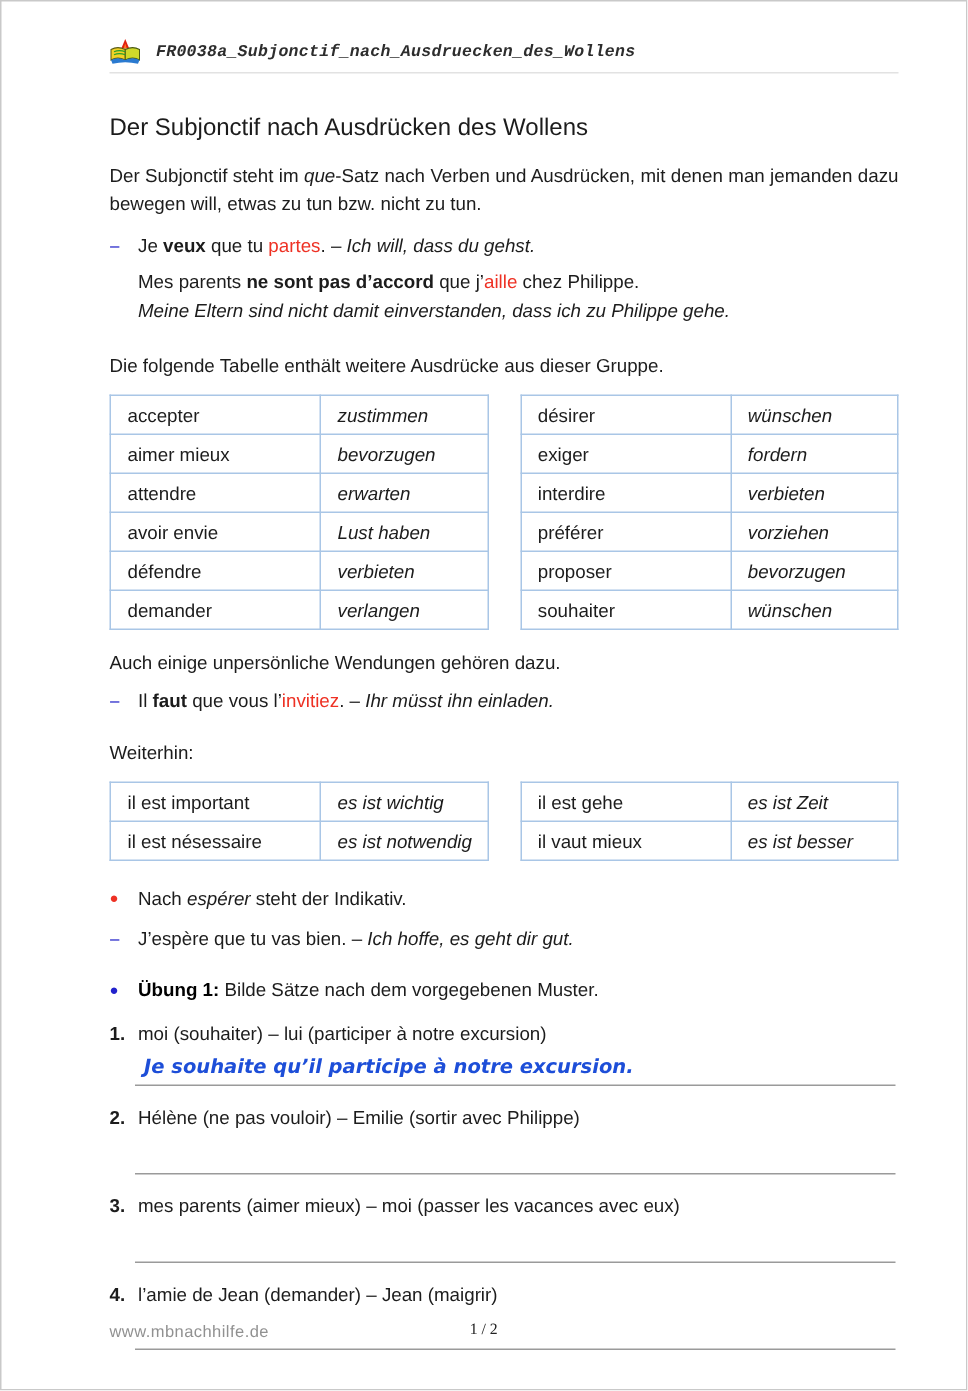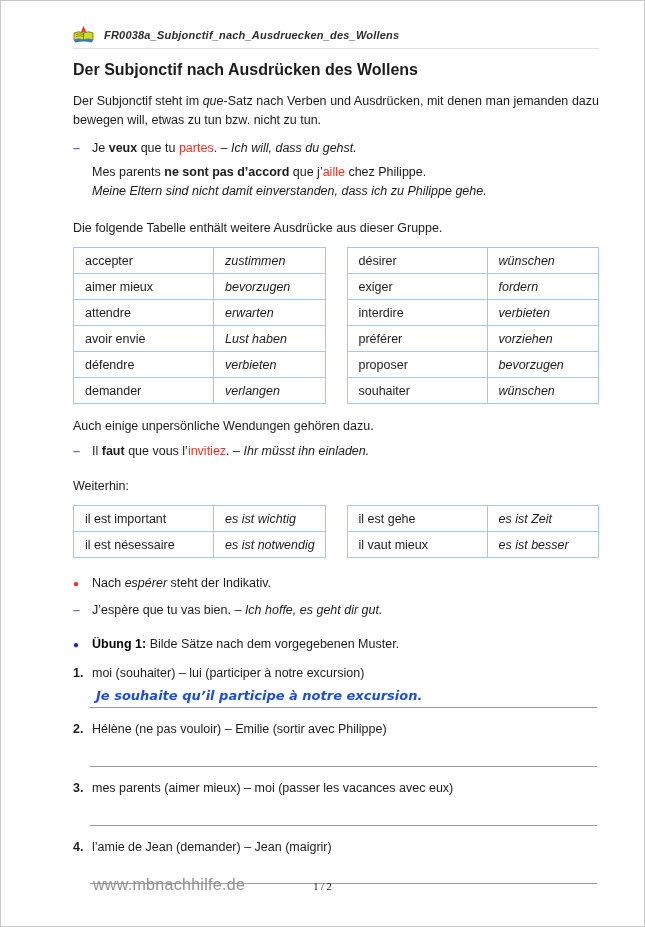--- a/index.html
+++ b/index.html
@@ -11,26 +11,26 @@
     border:1px solid #c9c9c9;
     font-family:"Liberation Sans","DejaVu Sans",sans-serif;
     font-size:12.5px;
     color:#1c1c1c;
     padding:24px 45px 0 72px;
     overflow:hidden;
   }
   
   .hdr{display:flex;align-items:center;gap:10px;padding-bottom:4px;border-bottom:1px solid #e2e2e2;}
   .hdr .fname{
-    font-family:Liberation Sans, sans-serif;
+    font-family:Liberation Mono, monospace;
     font-style:italic;font-weight:bold;font-size:11px;color:#2d2d2d;letter-spacing:.2px;
   }
   .logo{width:21px;height:19px;display:inline-block;}
   
-  .title{font-size:16px;font-weight:bold;margin-top:12px;}
+  .title{font-size:16px;font-weight:normal;margin-top:28px;}
   
   .para{margin-top:13px;text-align:justify;line-height:1.5;}
   .plain{margin-top:16px;line-height:1.5;}
   
   .ex{margin-top:9px;line-height:1.55;}
   .ex-row{display:flex;}
   .dash{width:19px;flex:0 0 19px;color:#6b6bdb;font-weight:bold;}
   .dash.red-b{color:#ee3124;}
   .dash.blue-b{color:#2222cc;}
   .indent{padding-left:19px;line-height:1.55;}
@@ -59,21 +59,21 @@
   .handw{
     font-family:"DejaVu Sans",sans-serif;
     font-style:italic;font-weight:bold;
     color:#1d4ed8;font-size:13px;
     padding-left:6px;
     display:inline-block;margin-top:3px;
   }
   
   .footer-site{
     position:absolute;left:72px;bottom:32px;
-    color:#919191;font-size:16px;letter-spacing:.3px;margin-left:20px;
+    color:#919191;font-size:11px;letter-spacing:.3px;
   }
   .footer-page{
     position:absolute;left:0;right:0;bottom:34px;text-align:center;
     font-family:"Liberation Serif","DejaVu Serif",serif;font-size:10.5px;color:#222;
   }
 </style>
 </head>
 <body>
 
 <div class="page">

